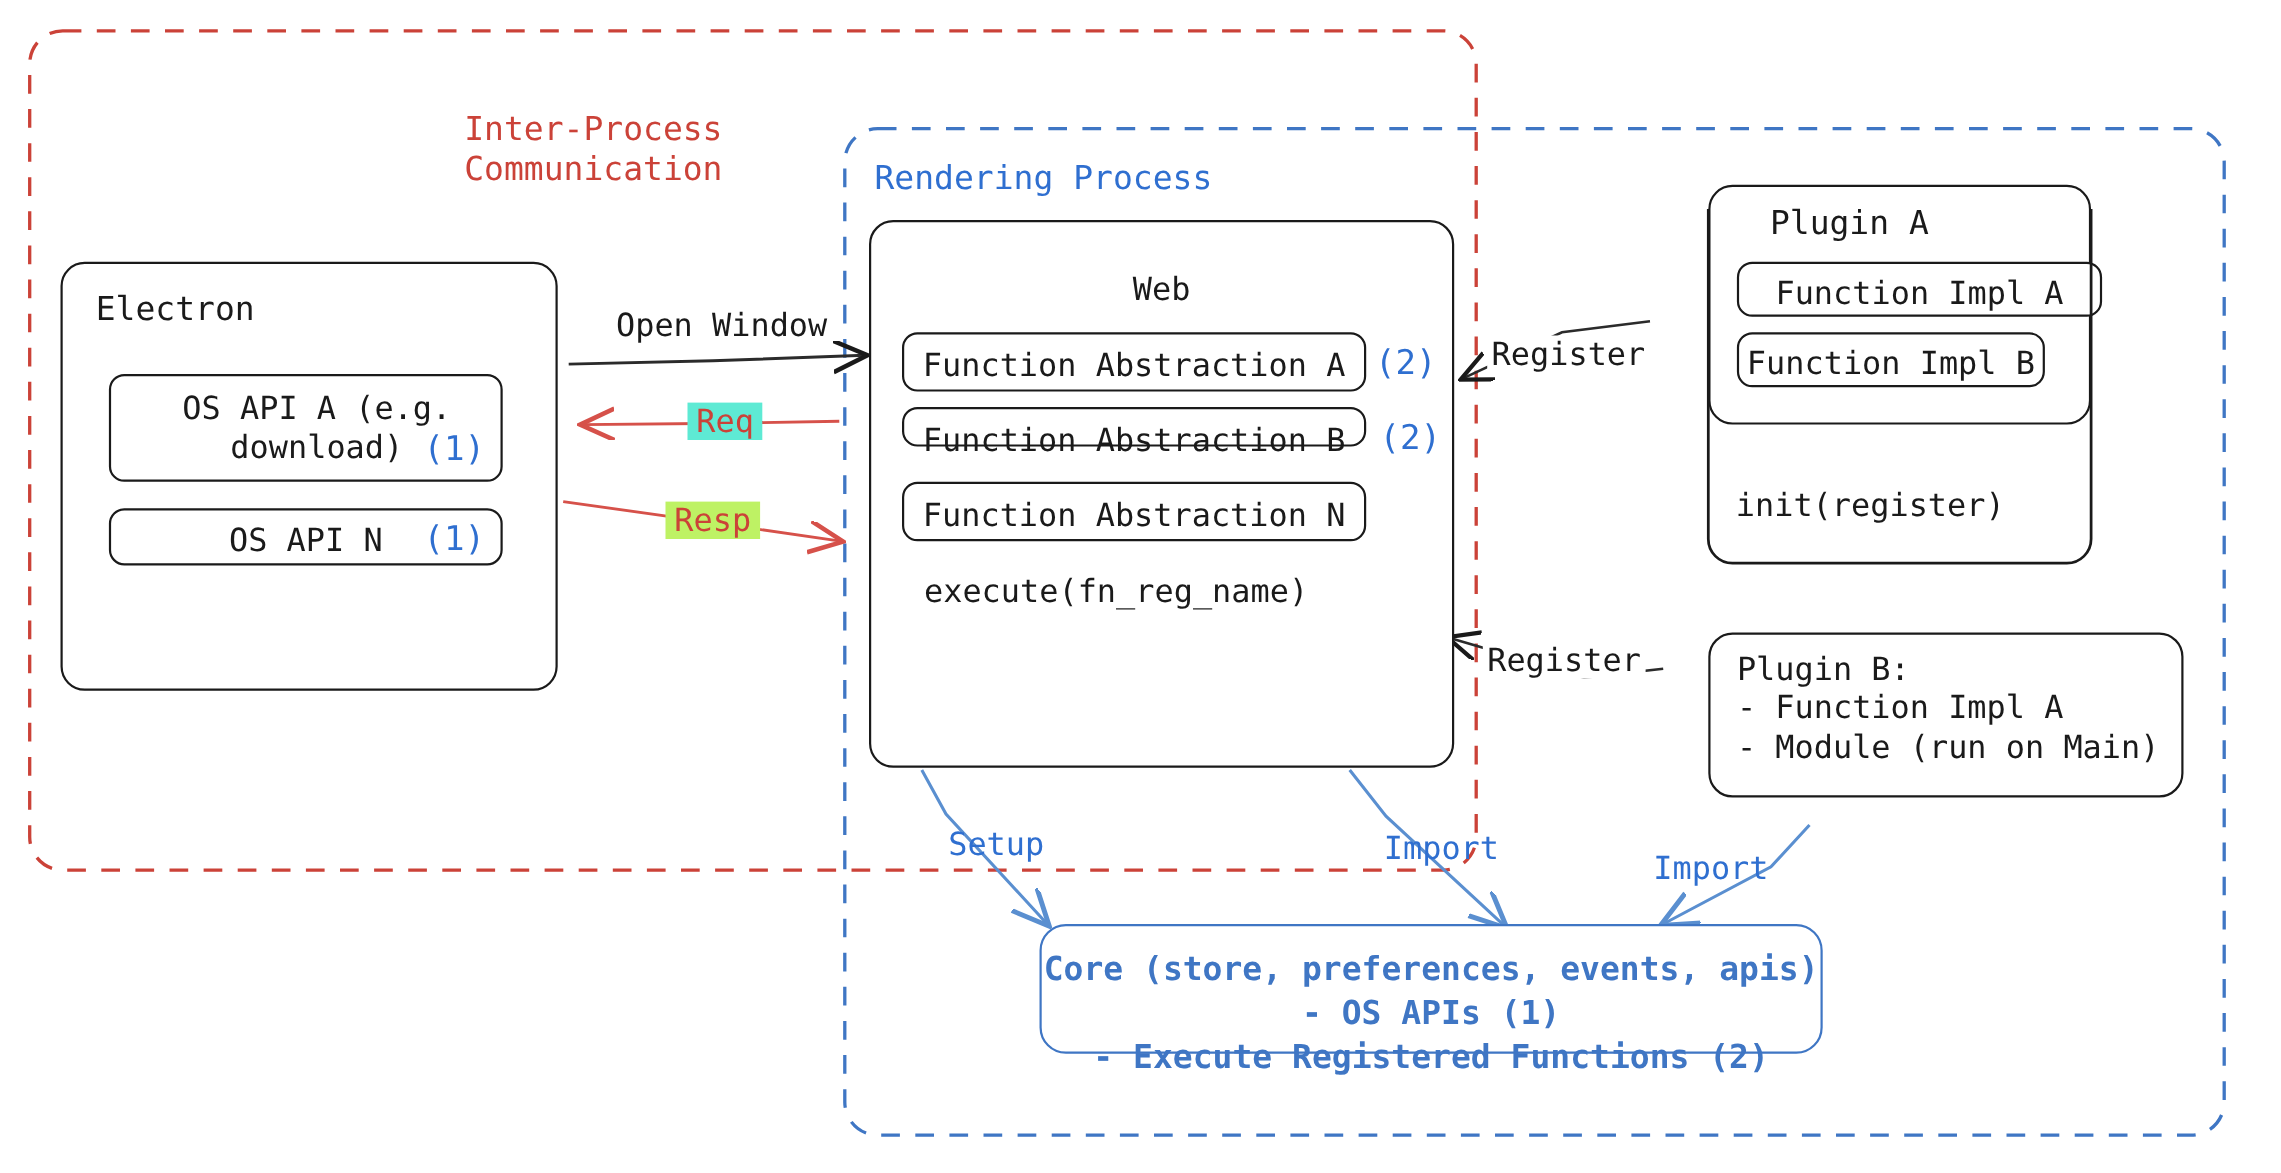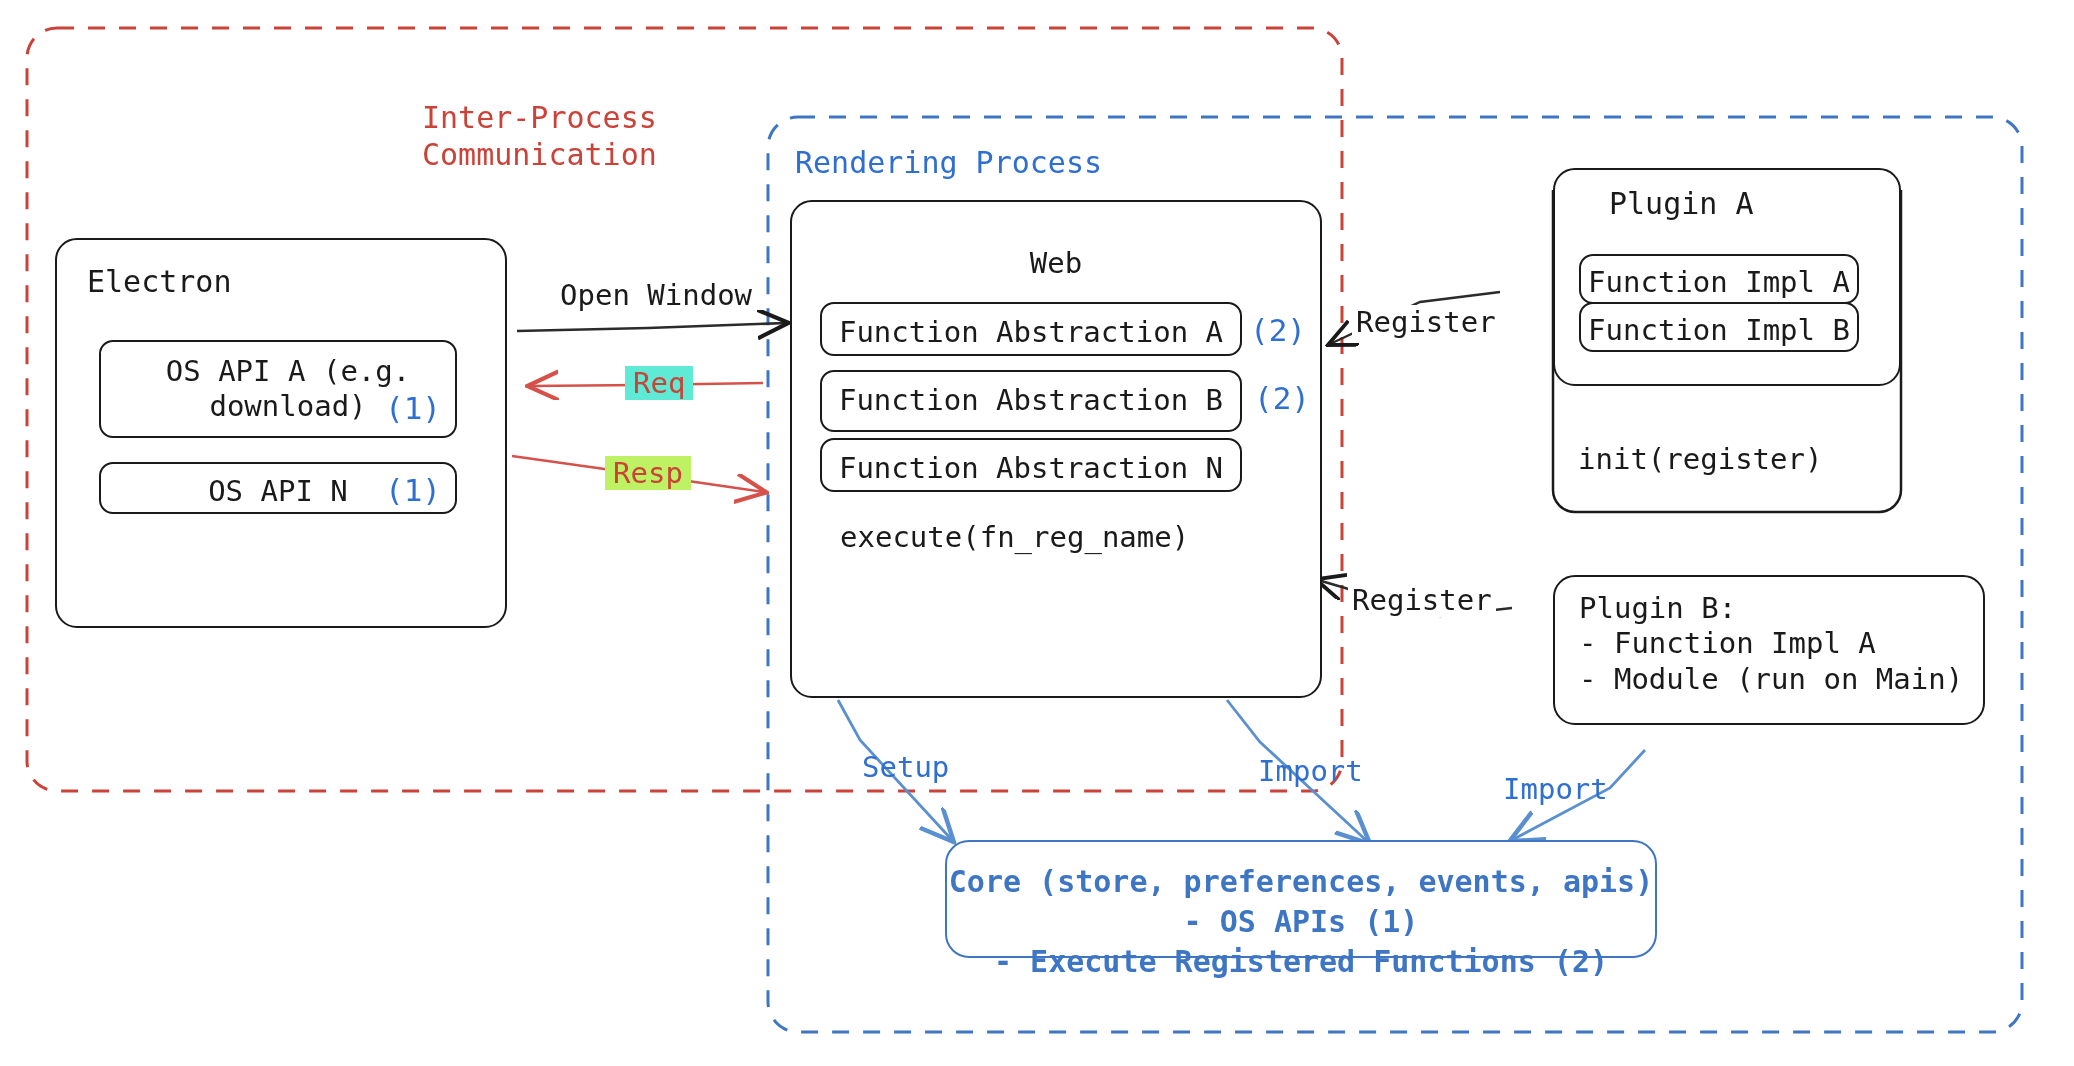--- a/index.html
+++ b/index.html
@@ -162,36 +162,36 @@
   </div>
 
   <div class="node solid-box" style="left:790px; top:200px; width:532px; height:498px;">
     <div class="inner-text" style="top:44px;">Web</div>
 
     <div class="node inner-box" style="left:28px; top:100px; width:422px; height:54px;">
       <div class="inner-text" style="top:11px;">Function Abstraction A</div>
     </div>
     <div class="tag-blue" style="left:458px; top:110px;">(2)</div>
 
-    <div class="node inner-box" style="left:28px; top:168px; width:422px; height:62px;">
+    <div class="node inner-box" style="left:28px; top:168px; width:422px; height:36px;">
       <div class="inner-text" style="top:11px;">Function Abstraction B</div>
     </div>
     <div class="tag-blue" style="left:462px; top:178px;">(2)</div>
 
     <div class="node inner-box" style="left:28px; top:236px; width:422px; height:54px;">
       <div class="inner-text" style="top:11px;">Function Abstraction N</div>
     </div>
 
     <div class="free-text" style="left:48px; top:318px;">execute(fn_reg_name)</div>
   </div>
 
   <div class="node solid-box" style="left:1553px; top:168px; width:348px; height:218px;">
     <div class="box-title" style="left:26px; top:16px;margin-left:28px;">Plugin A</div>
 
-    <div class="node inner-box" style="left:24px; top:68px; width:280px; height:50px;margin-top:16px;">
+    <div class="node inner-box" style="left:24px; top:68px; width:332px; height:50px;">
       <div class="inner-text" style="top:9px;">Function Impl A</div>
     </div>
 
     <div class="node inner-box" style="left:24px; top:132px; width:280px; height:50px;">
       <div class="inner-text" style="top:9px;">Function Impl B</div>
     </div>
   </div>
   <div class="free-text" style="left:1578px; top:442px;">init(register)</div>
 
   <svg class="layer" viewBox="0 0 2074 1066">

